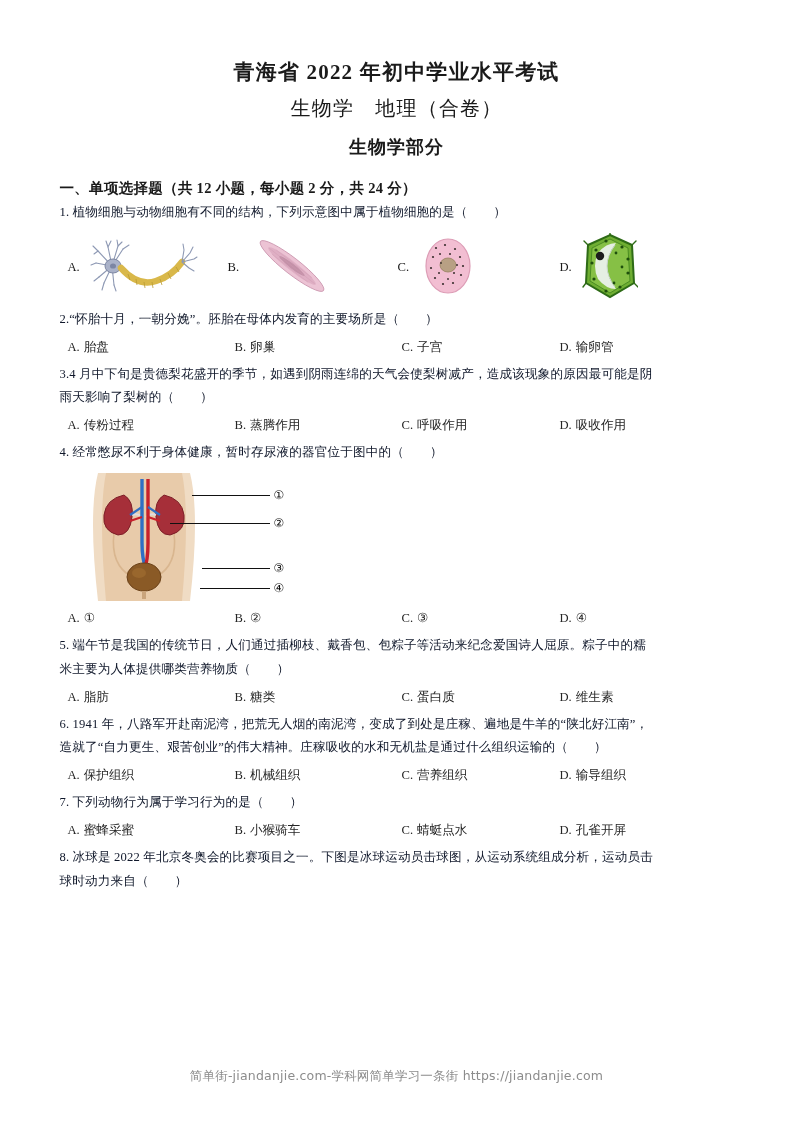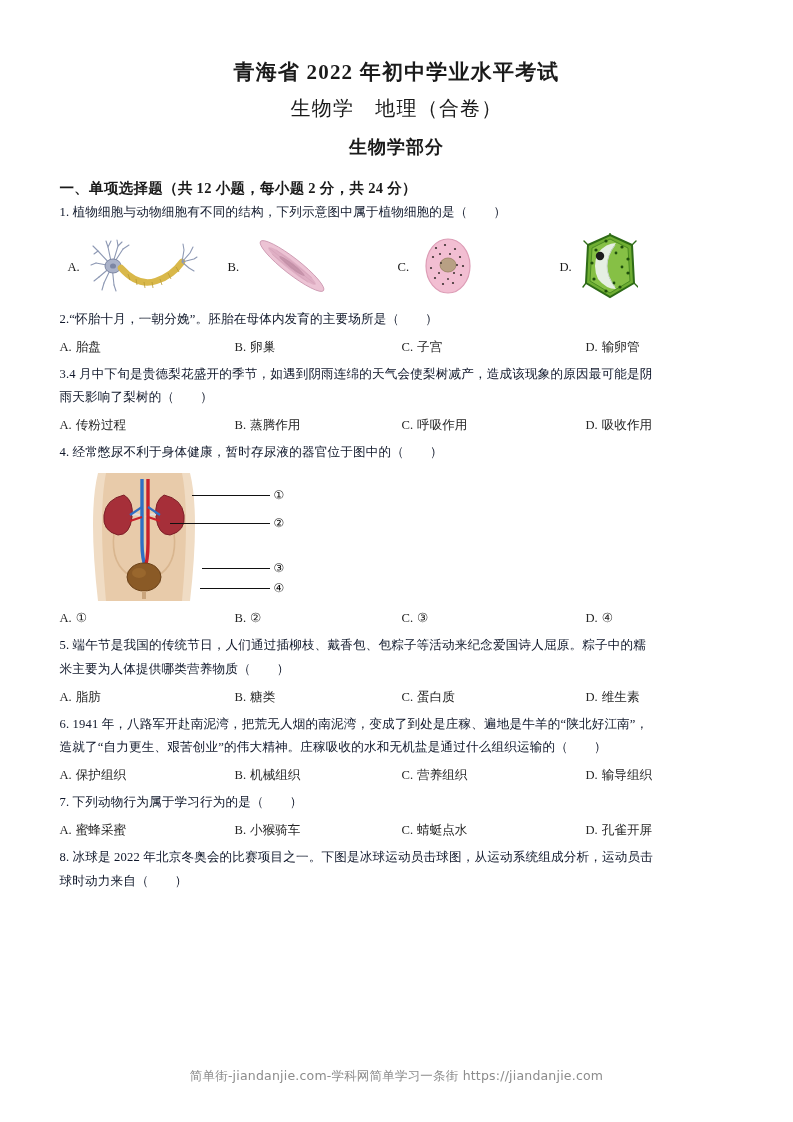--- a/index.html
+++ b/index.html
@@ -84,24 +84,24 @@
     height: 30px;
     font-size: 12.6px;
     line-height: 30px;
     color: #262626;
   }
   .options .opt {
     position: absolute;
     top: 0;
     white-space: nowrap;
   }
-  .opt-a { left: 0; }
+  .opt-a { left: 8px; }
   .opt-b { left: 175px; }
   .opt-c { left: 342px; }
-  .opt-d { left: 526px; }
+  .opt-d { left: 500px; }
   .opt-label {
     margin-right: 4px;
   }
 
   
   .img-options {
     position: relative;
     height: 74px;
     margin-top: 6px;
     margin-bottom: 2px;

